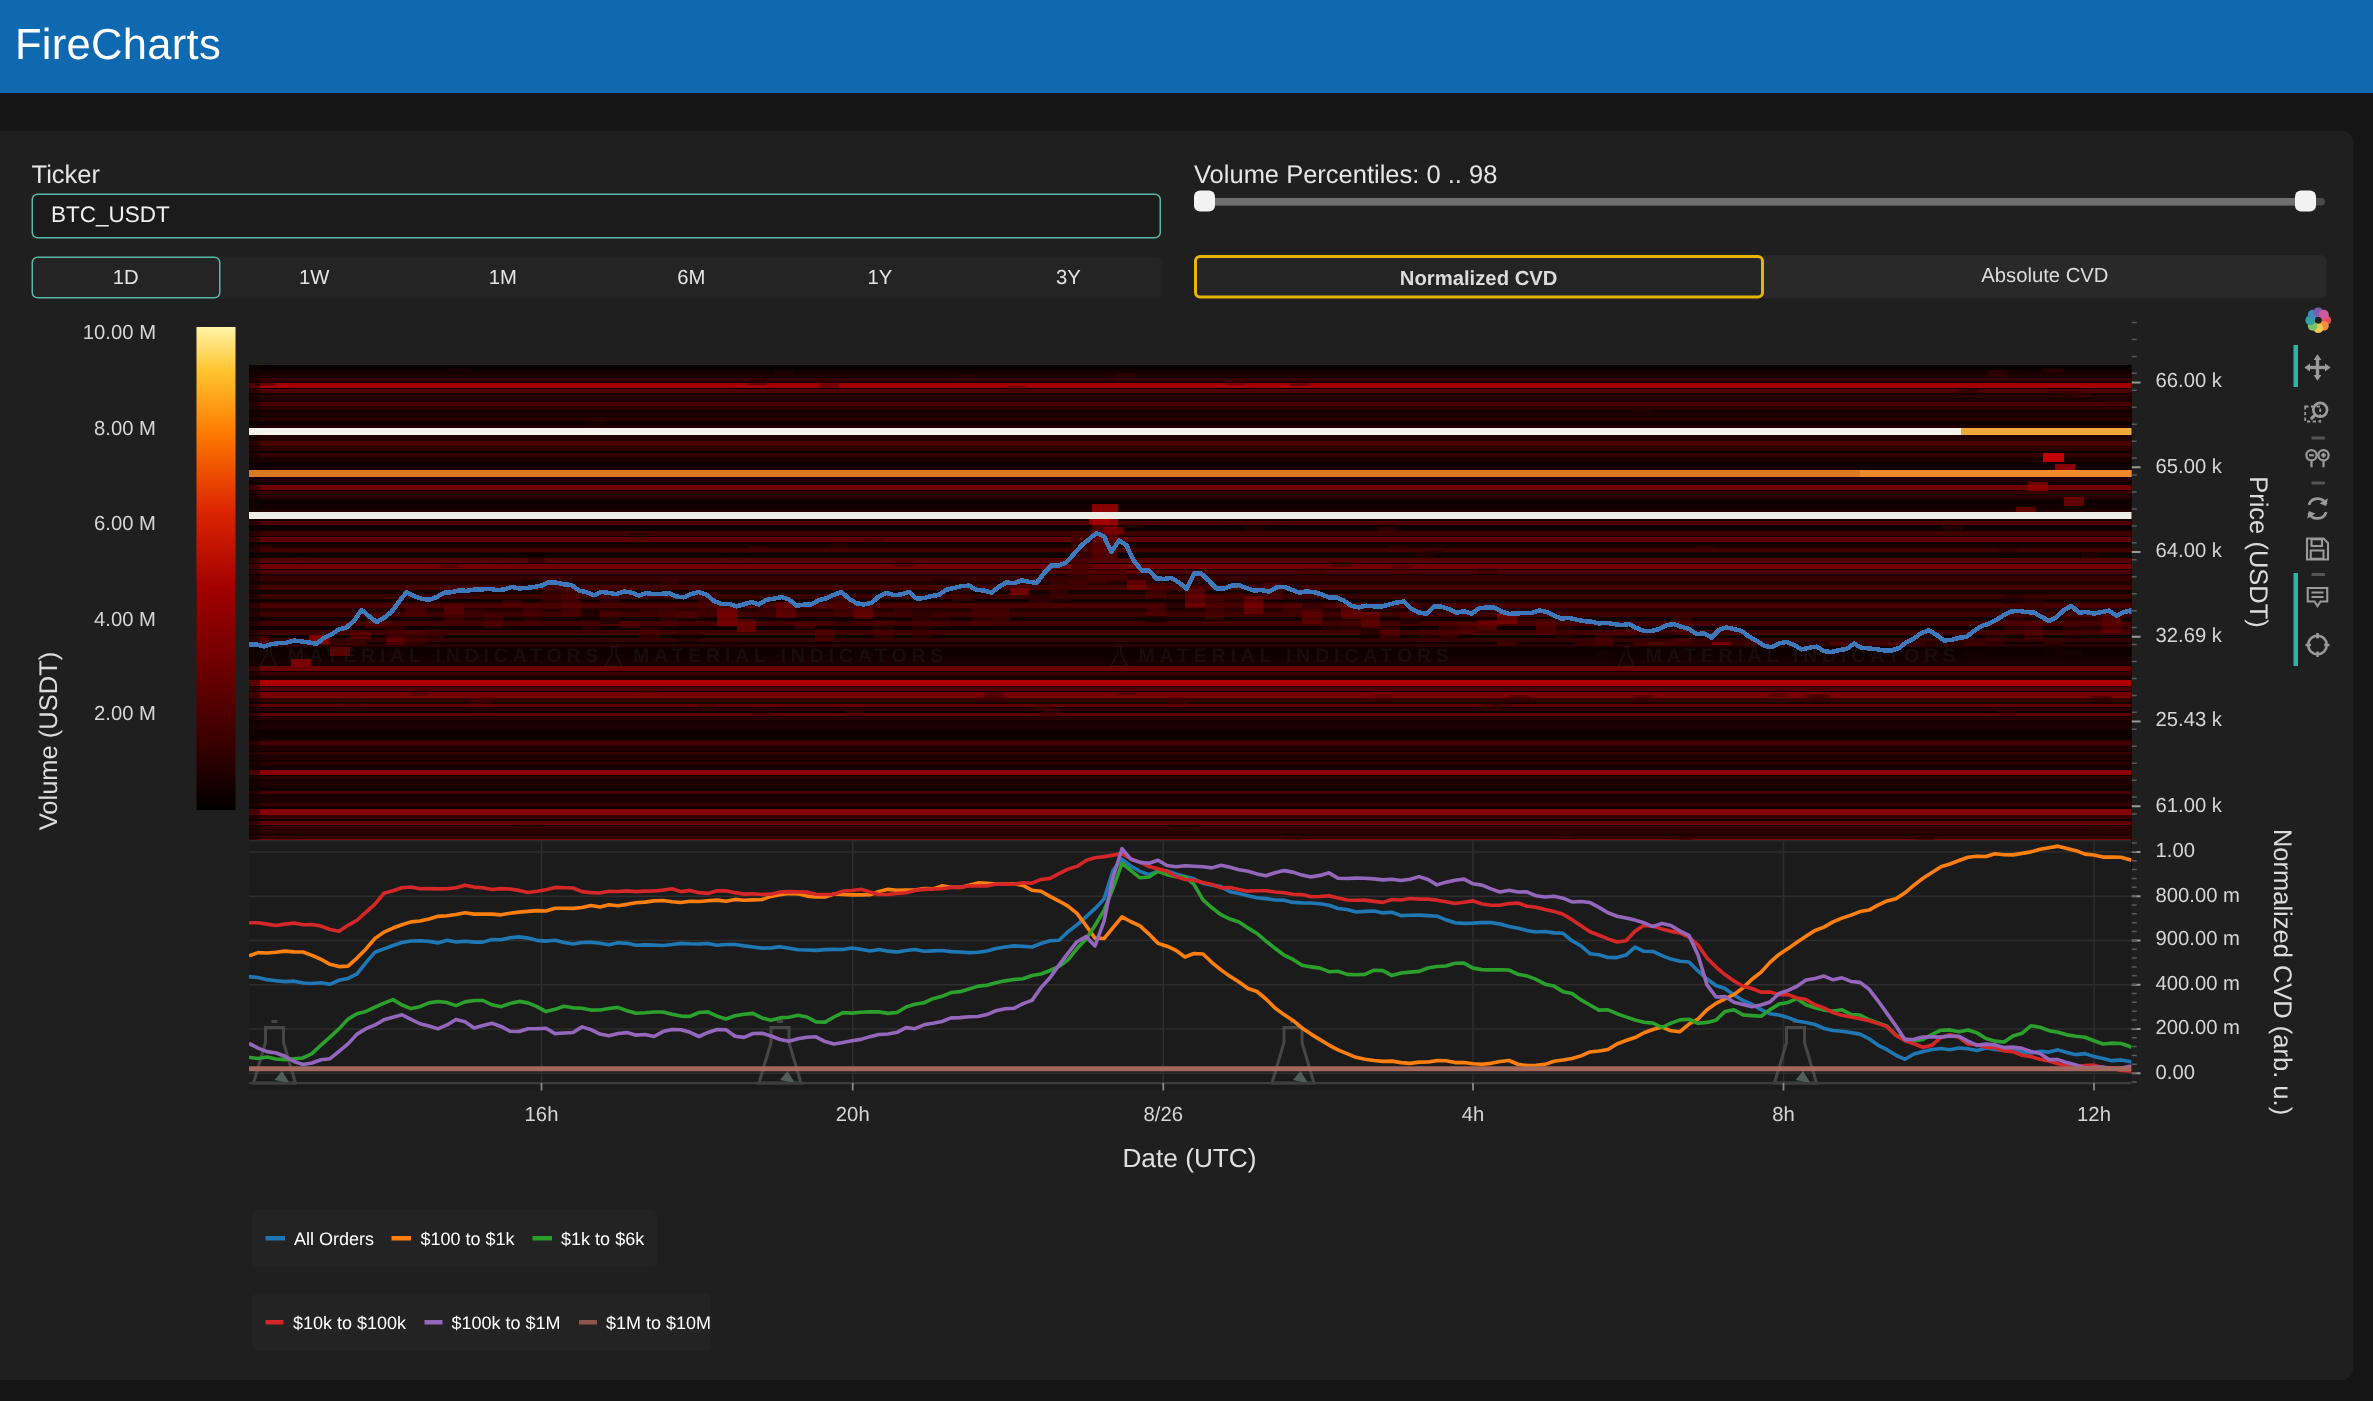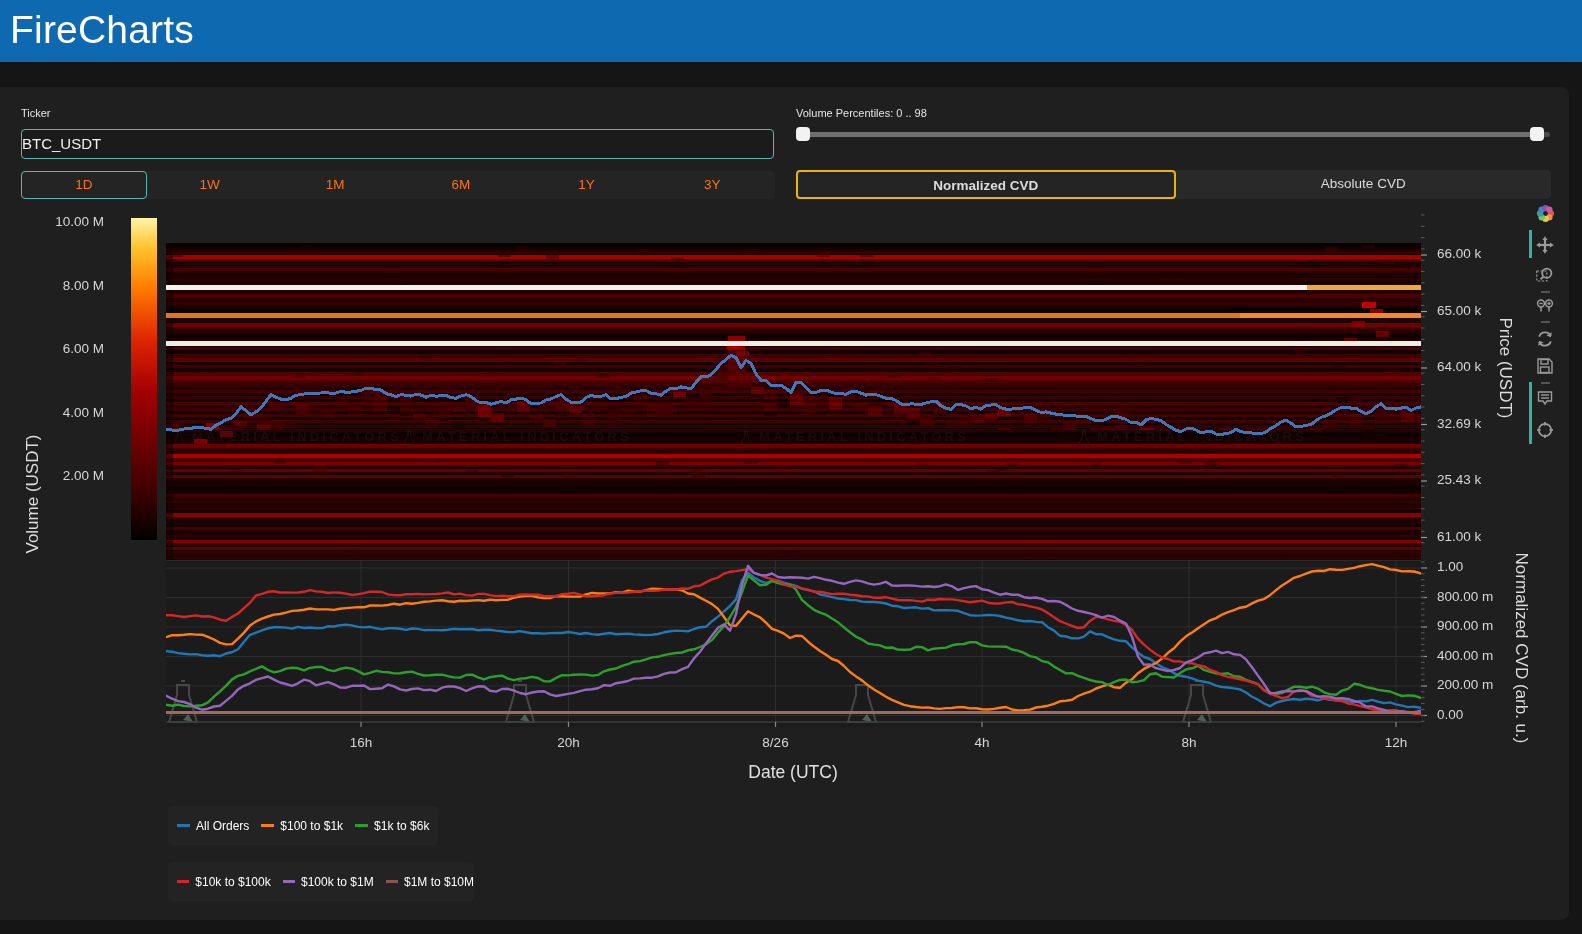--- a/index.html
+++ b/index.html
@@ -1,24 +1,24 @@
 <!DOCTYPE html>
 <html><head><meta charset="utf-8">
 <style>
 * { margin:0; padding:0; box-sizing:border-box; }
 html,body { width:1582px; height:934px; background:#151515; overflow:hidden;
   font-family:"Liberation Sans", sans-serif; }
 #header { position:absolute; left:0; top:0; width:1582px; height:62px; background:#0e69b1; }
-#header h1 { color:#fff; font-size:39px; font-weight:500; line-height:60px; padding-left:10px; letter-spacing:0.2px; }
+#header h1 { color:#fff; font-size:29px; font-weight:500; line-height:60px; padding-left:10px; letter-spacing:0.2px; }
 #app { position:absolute; left:0; top:87px; width:1569px; height:833px; background:#1f1f1f; border-radius:0 8px 8px 0; }
-.lab { position:absolute; color:#e6e6e6; font-size:11px; }
+.lab { position:absolute; color:#e6e6e6; font-size:17px; }
 #ticker { position:absolute; left:21px; top:129px; width:753px; height:30px; background:#1b1b1b;
-  border:1px solid #56b9ab; border-radius:4px; color:#f0f0f0; font-size:15px; line-height:28px; padding-left:0; }
+  border:1px solid #56b9ab; border-radius:4px; color:#f0f0f0; font-size:15px; line-height:28px; padding-left:12px; }
 #rangerow { position:absolute; left:21px; top:171px; width:754px; height:28px; background:#242424; border-radius:4px; display:flex; }
-.rbtn { flex:1; text-align:center; line-height:26px; font-size:13.5px; color:#f97316; border:1px solid transparent; border-radius:4px; }
+.rbtn { flex:1; text-align:center; line-height:26px; font-size:13.5px; color:#e5e5e5; border:1px solid transparent; border-radius:4px; }
 .rbtn.sel { border-color:#56b9ab; }
 #slider { position:absolute; left:796px; top:127px; width:754px; height:14px; }
 #slider .rail { position:absolute; left:0; right:0; top:5px; height:5px; background:#4a4a4a; border-radius:3px; }
 #slider .trk { position:absolute; left:1px; width:741px; top:5px; height:5px; background:#6f6f6f; }
 #slider .hd { position:absolute; top:0; width:14px; height:14px; background:#f2f2f2; border-radius:4px; }
 #cvdrow { position:absolute; left:796px; top:170px; width:755px; height:29px; display:flex; }
 .cbtn { flex:1; text-align:center; line-height:27px; font-size:13.5px; color:#dcdcdc; }
 .cbtn.sel { background:#242424; border:2px solid #eab308; border-radius:4px;font-weight:bold; }
 .cbtn.un { background:#292929; border-radius:0 4px 4px 0; }
 #colorbar { position:absolute; left:131px; top:218px; width:26px; height:322px;

